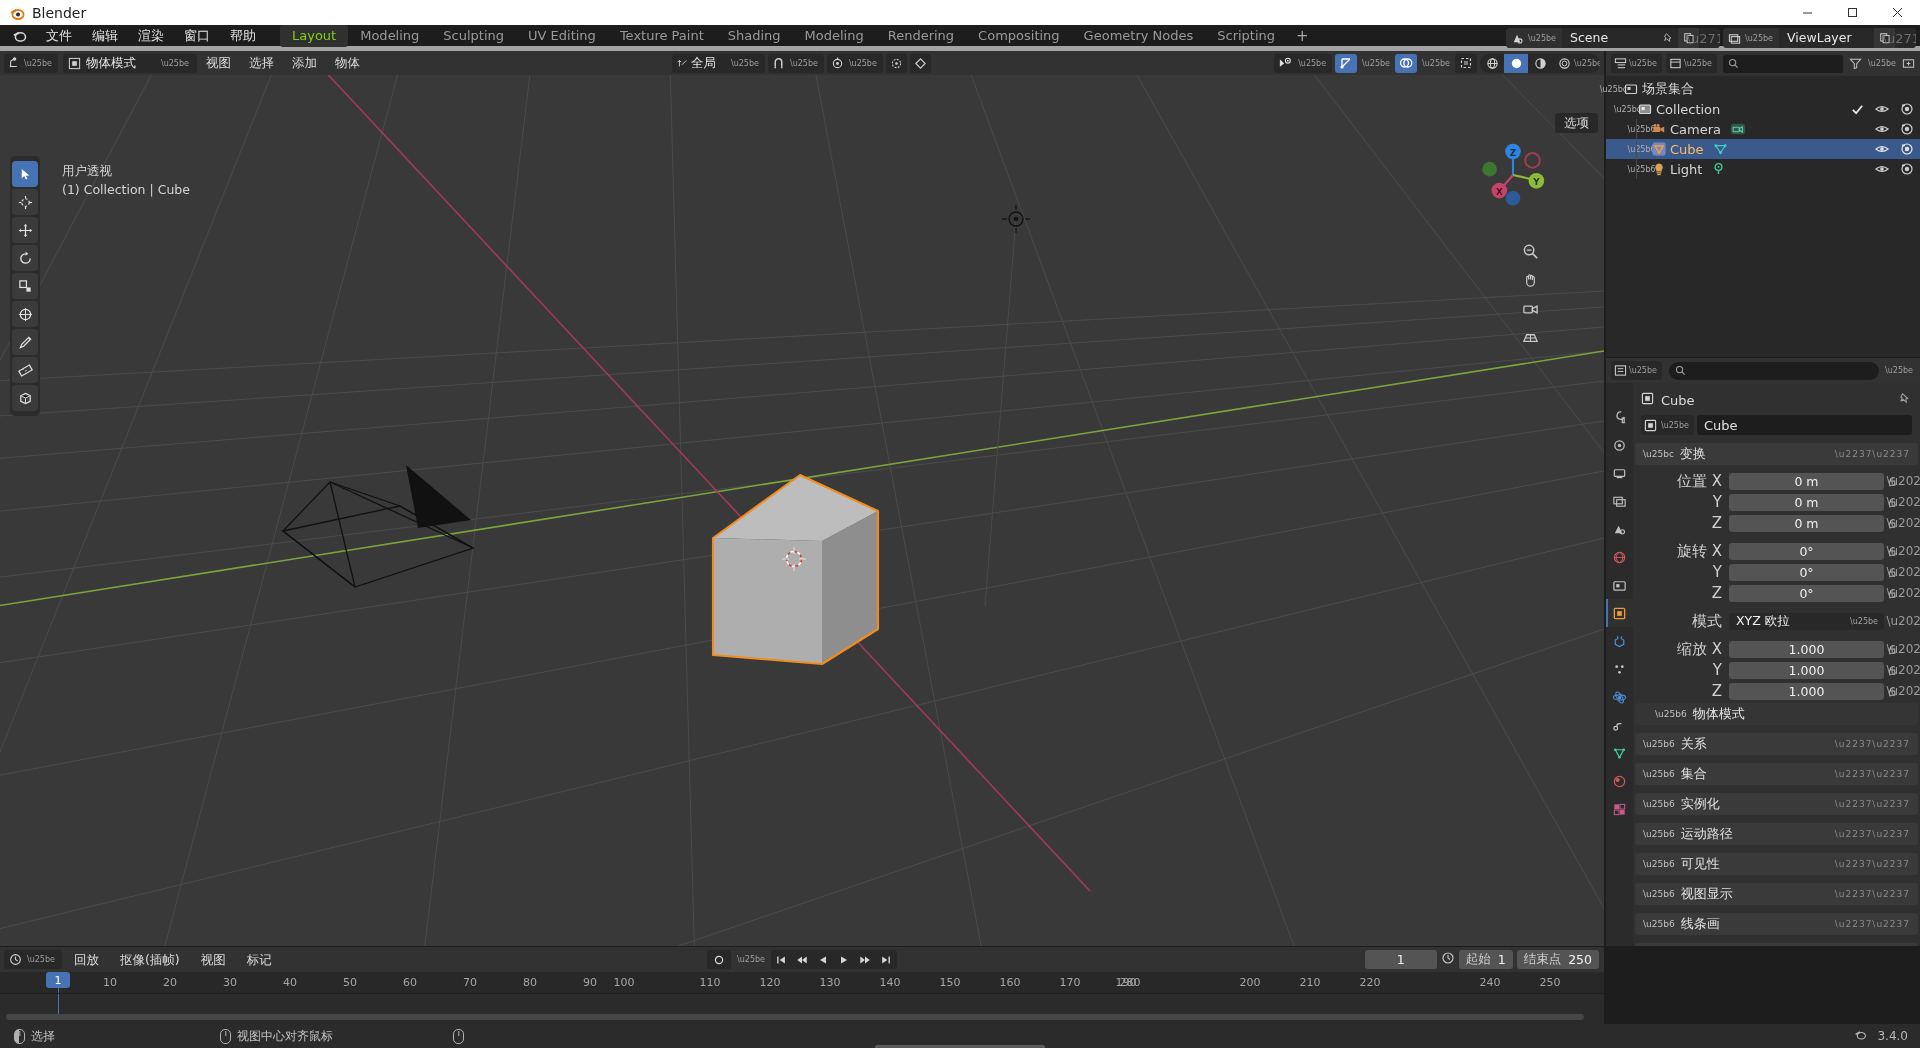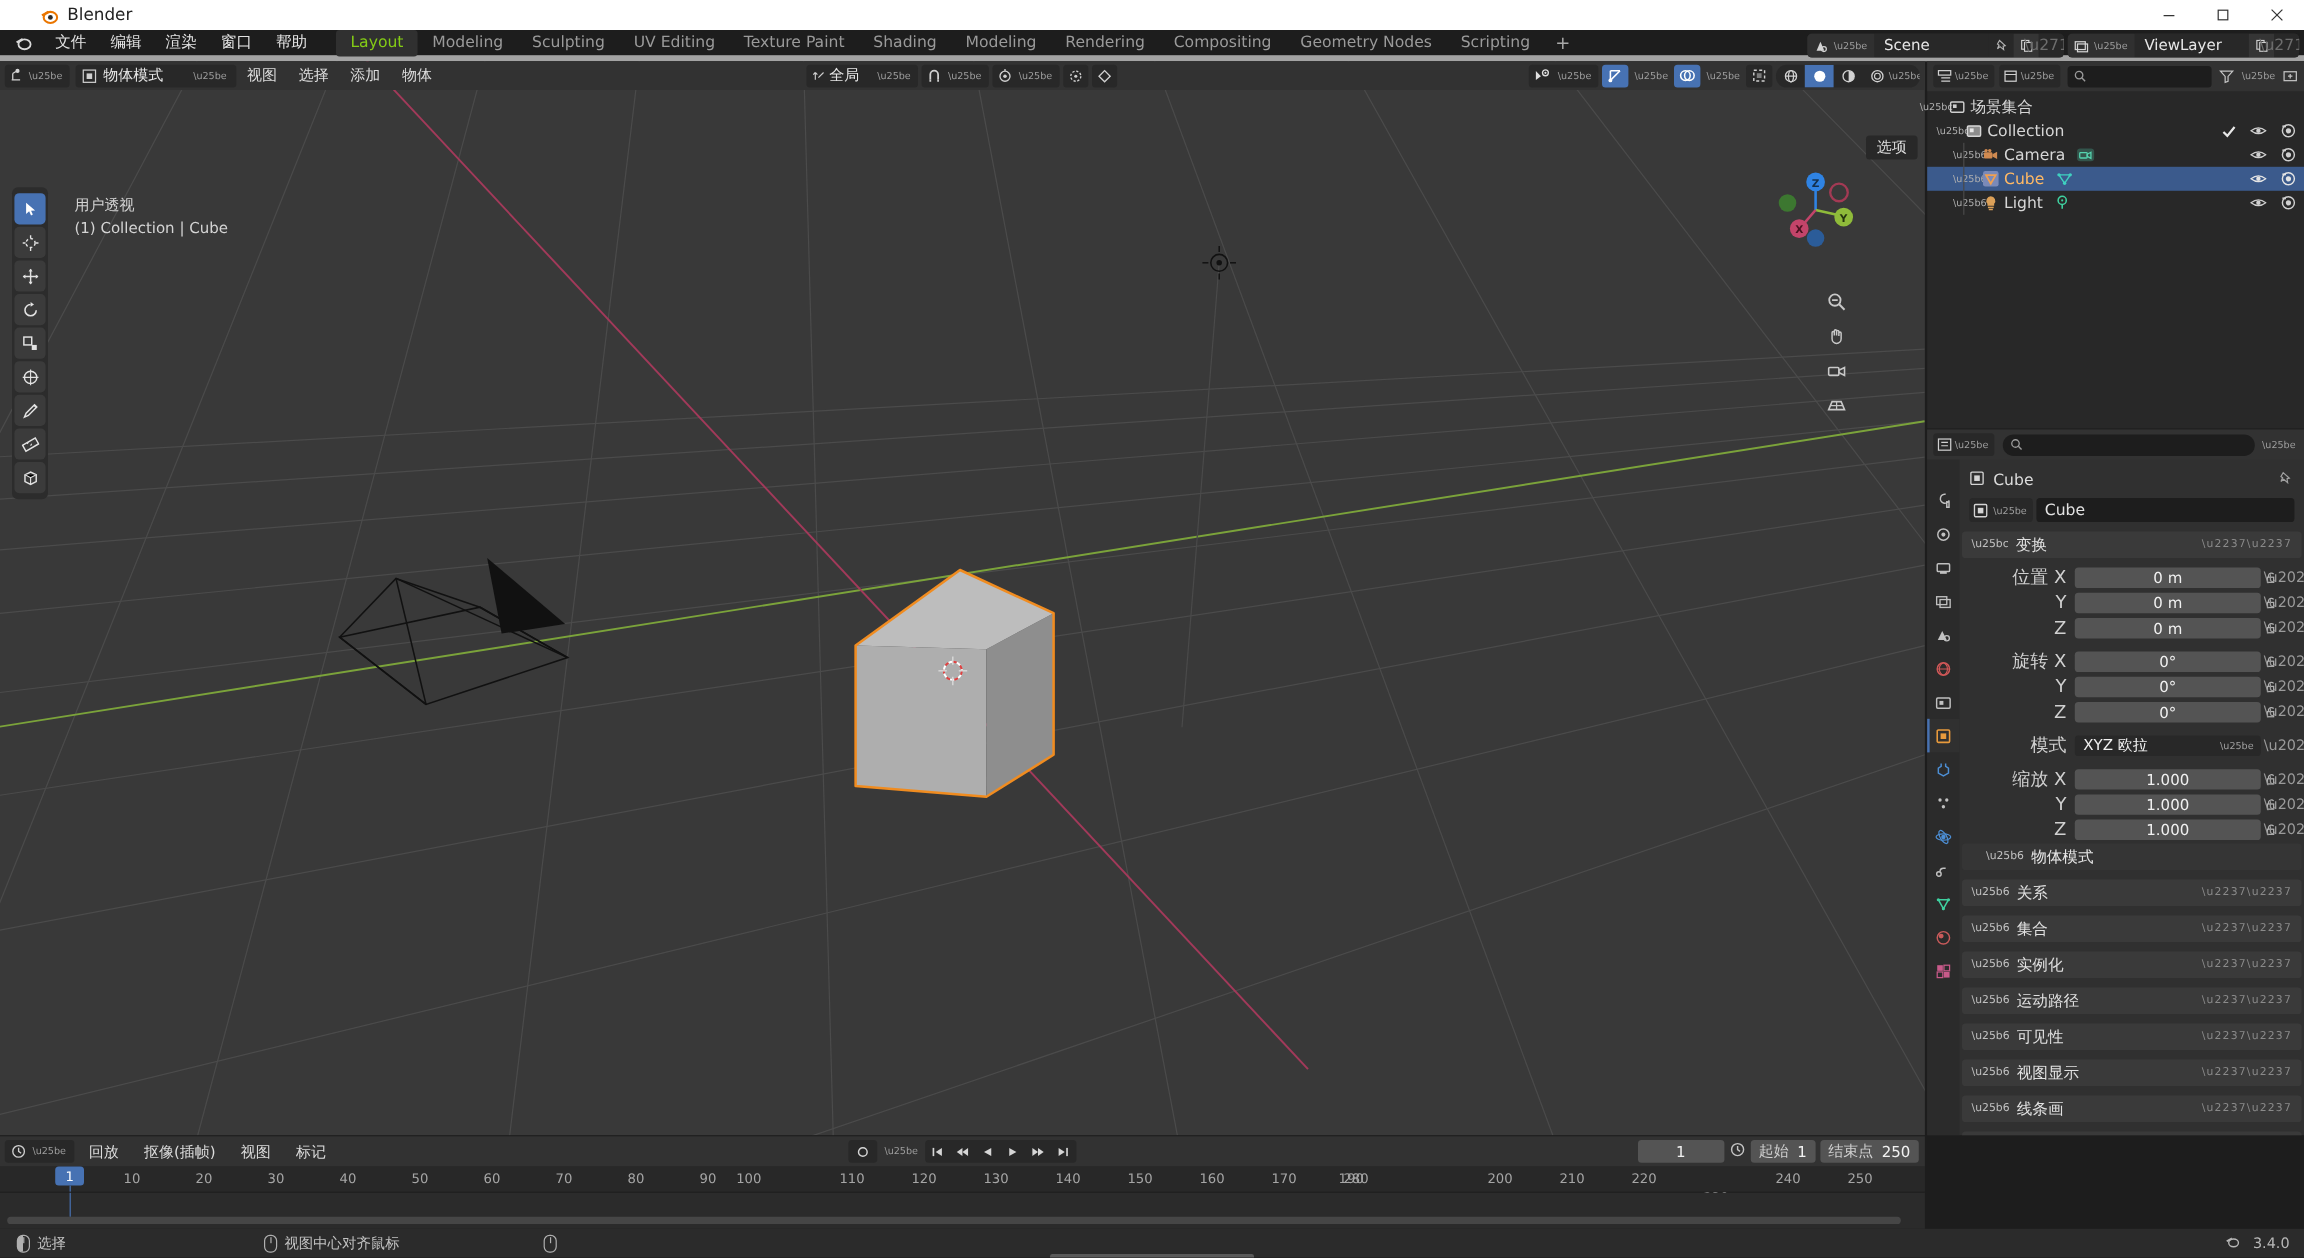--- a/index.html
+++ b/index.html
@@ -9,21 +9,21 @@
     font-family: "DejaVu Sans", "Liberation Sans", sans-serif;
     font-size: 13px;
     color: #e6e6e6;
     overflow: hidden;
   }
   .app { position: relative; width: 1920px; height: 1048px; }
 
   
   .titlebar {
     height: 25px; background: #ffffff; color: #000;
-    display: flex; align-items: center; position: relative; padding-left: 24px;
+    display: flex; align-items: center; position: relative;
   }
   .tb-logo { margin: 0 7px 0 9px; display: flex; align-items: center; }
   .tb-title { font-size: 14px; color: #222; }
   .tb-btns { position: absolute; right: 0; top: 0; height: 25px; display: flex; }
   .tb-btn {
     width: 45px; height: 25px; display: flex; align-items: center;
     justify-content: center; color: #333; font-size: 13px;
   }
 
   

